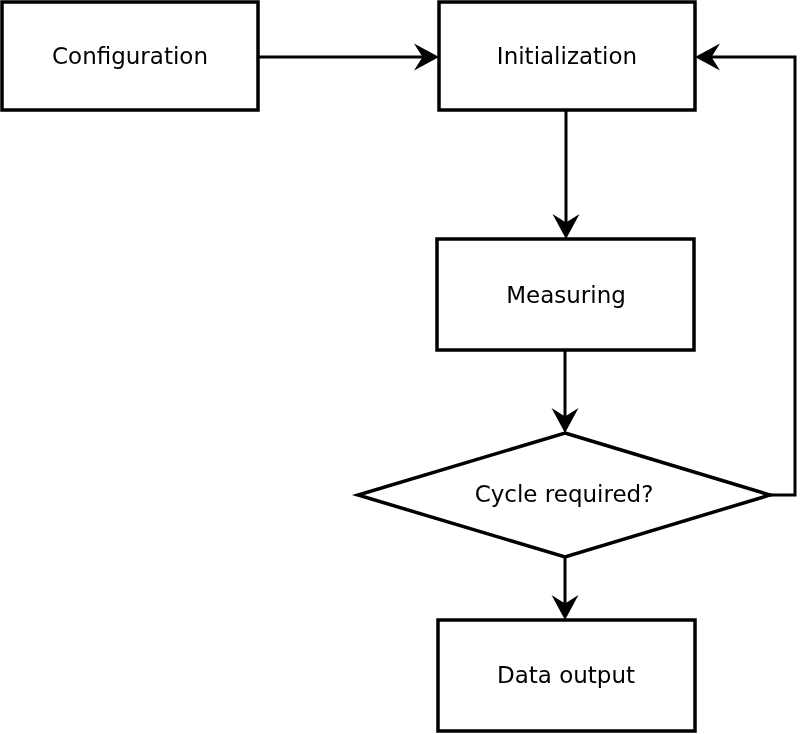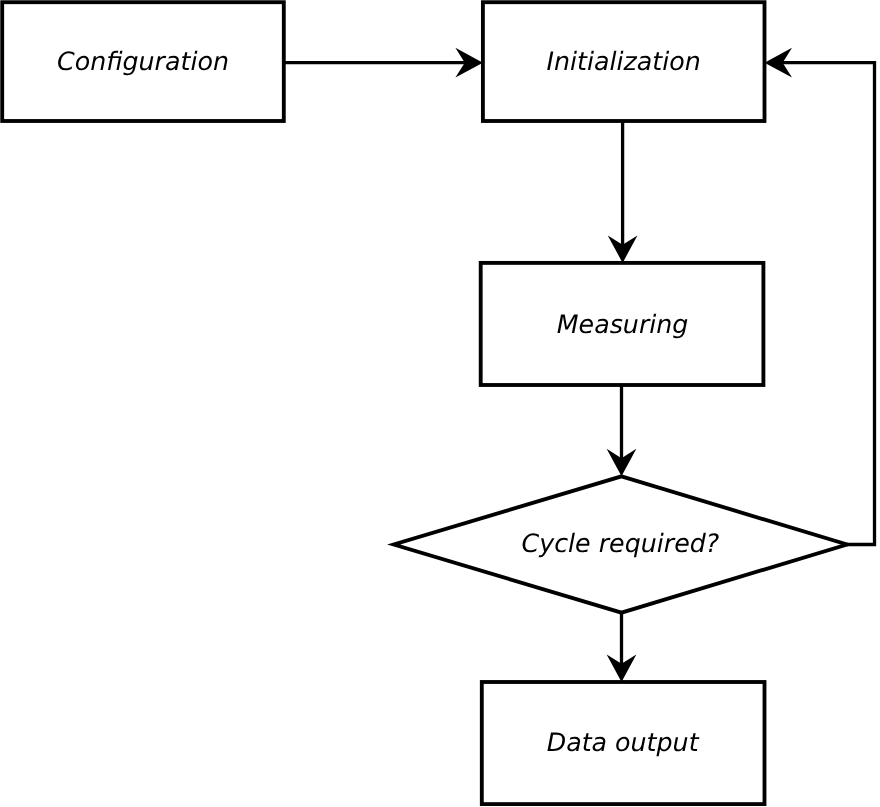--- a/index.html
+++ b/index.html
@@ -6,21 +6,20 @@
     margin: 0;
     padding: 0;
     background: #ffffff;
   }
   .stage {
     position: relative;
     width: 800px;
     height: 734px;
     background: #ffffff;
     overflow: hidden;
-    font-style: italic;
   }
   svg {
     display: block;
   }
   .node-shape {
     fill: #ffffff;
     stroke: #000000;
     stroke-width: 3.5;
     stroke-linejoin: miter;
   }

